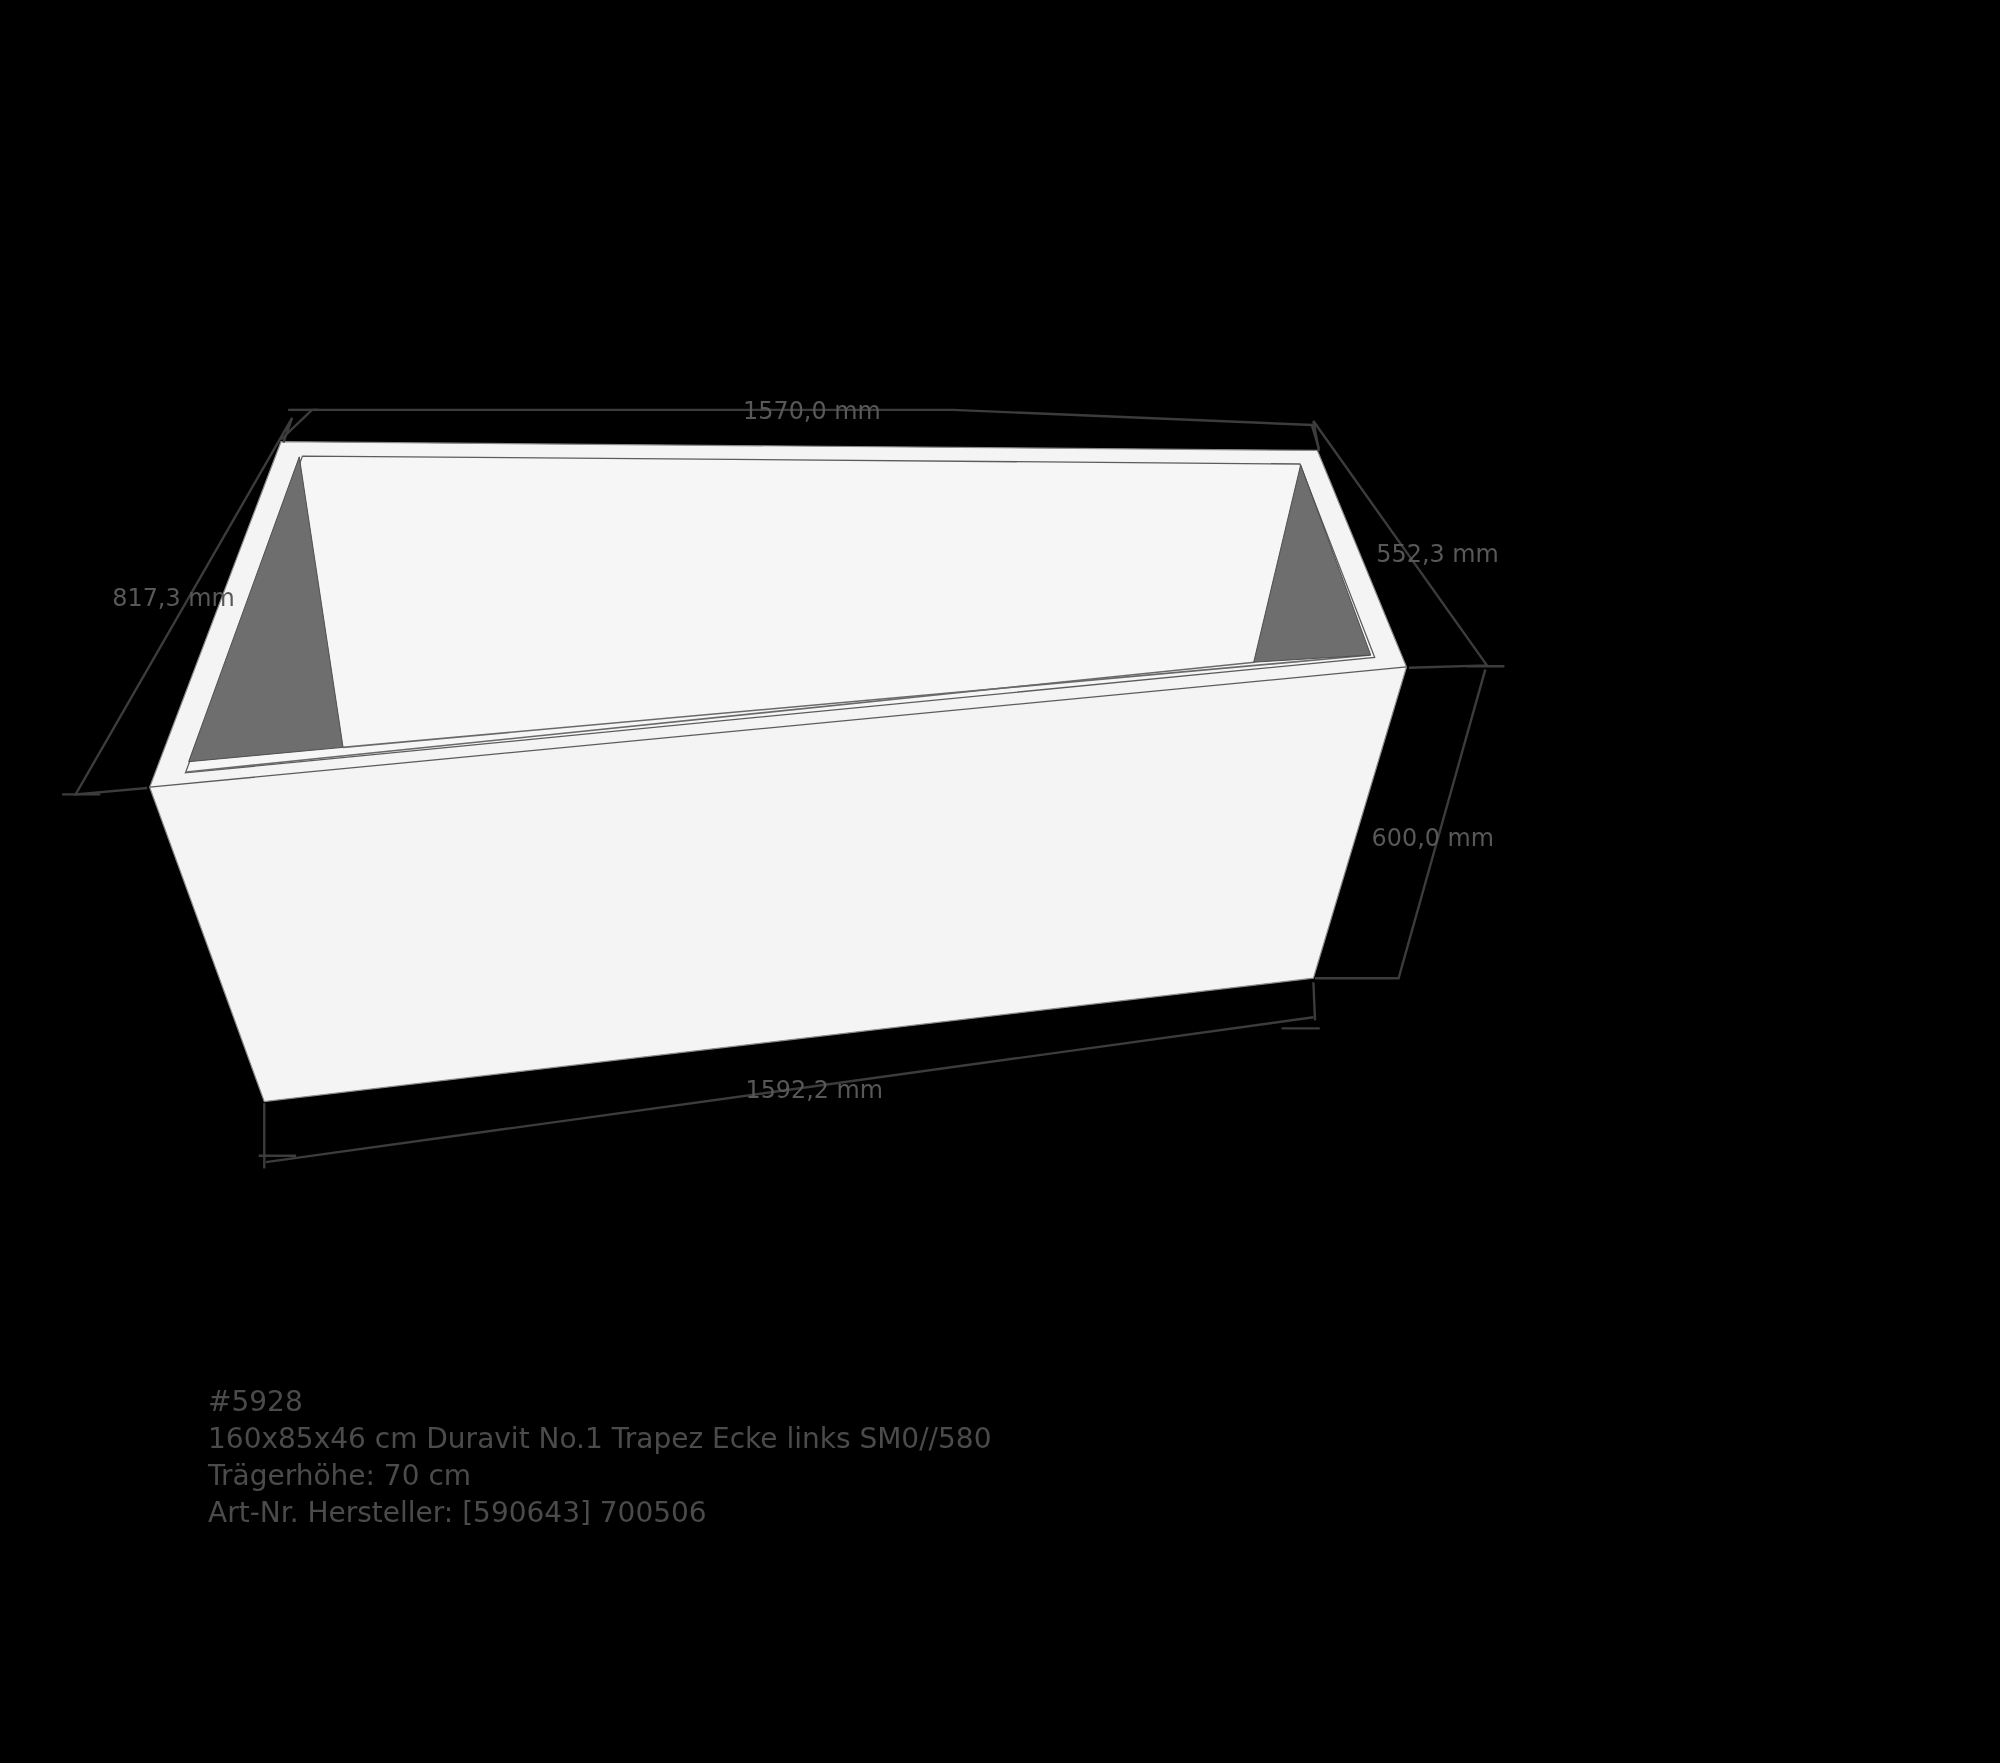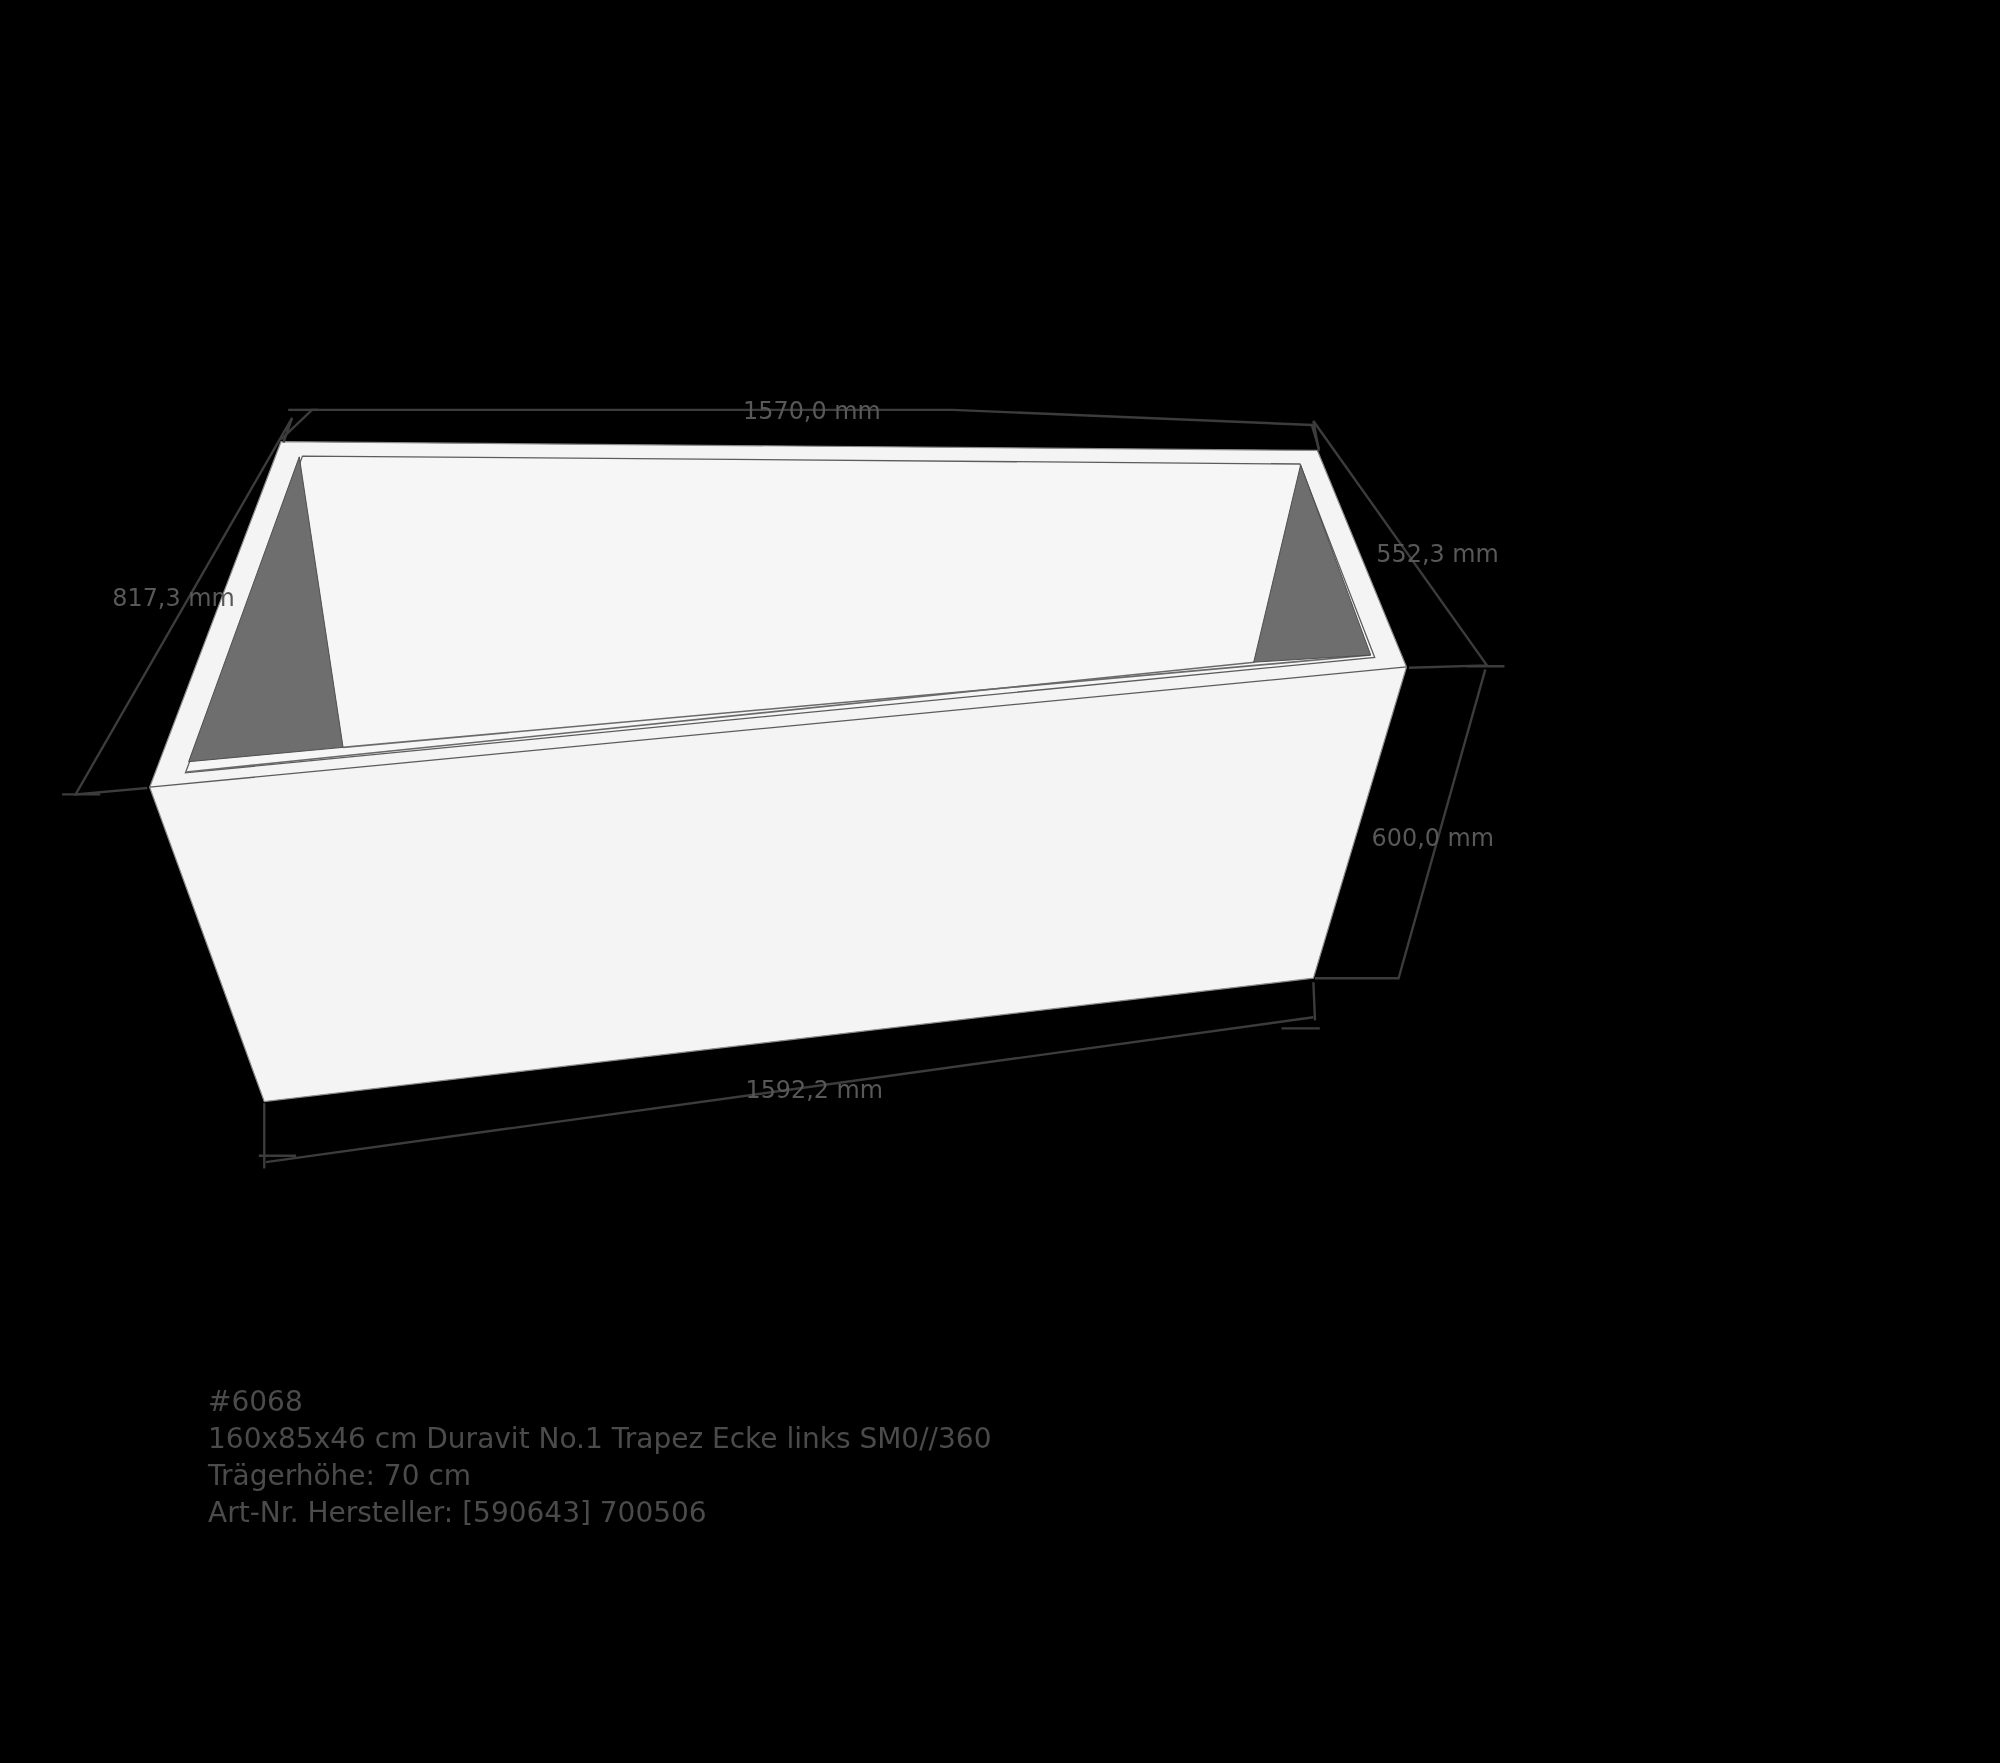--- a/index.html
+++ b/index.html
@@ -84,19 +84,19 @@
     <g text-anchor="middle">
       <text class="dim-label" x="1020" y="300">1570,0 mm</text>
       <text class="dim-label" x="218" y="535">817,3 mm</text>
       <text class="dim-label" x="1806" y="480">552,3 mm</text>
       <text class="dim-label" x="1800" y="837">600,0 mm</text>
       <text class="dim-label" x="1023" y="1154">1592,2 mm</text>
     </g>
   </svg>
 
   <div class="product-info">
-    <div>#6068</div>
-    <div>160x85x46 cm Duravit No.1 Trapez Ecke links SM0//360</div>
+    <div>#5928</div>
+    <div>160x85x46 cm Duravit No.1 Trapez Ecke links SM0//580</div>
     <div>Trägerhöhe: 70 cm</div>
     <div>Art-Nr. Hersteller: [590643] 700506</div>
   </div>
 
 </div>
 
 </body></html>

